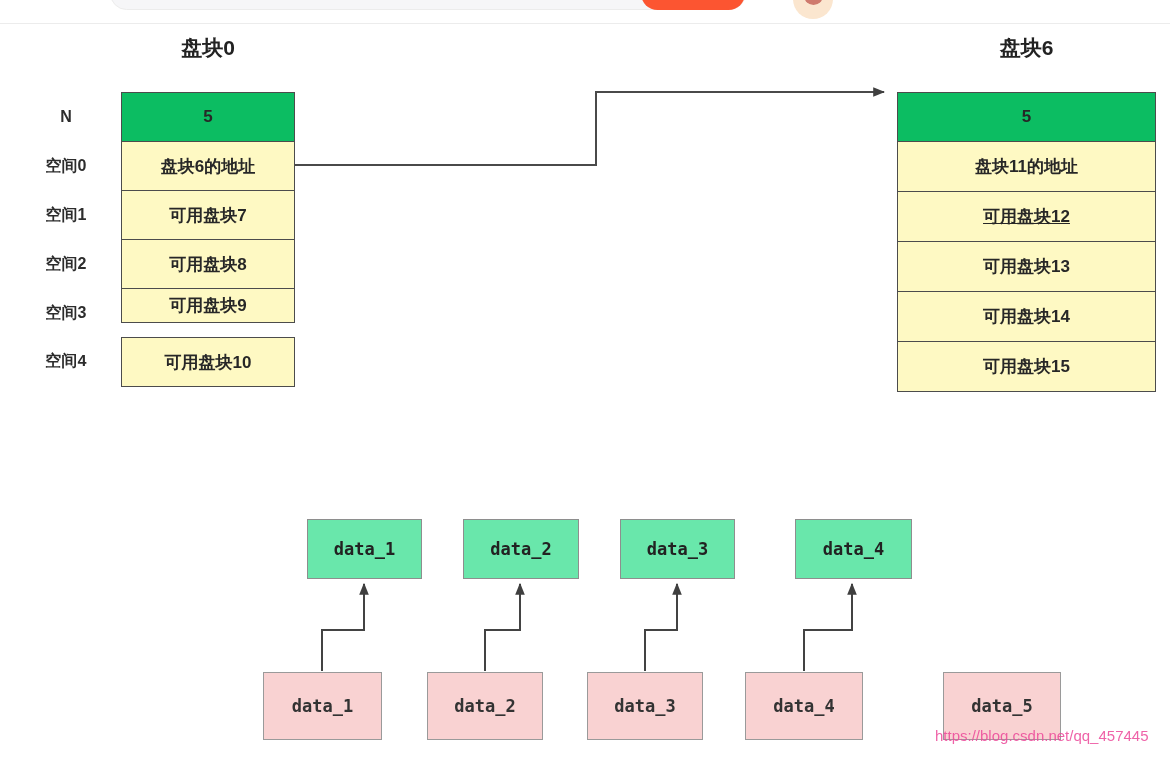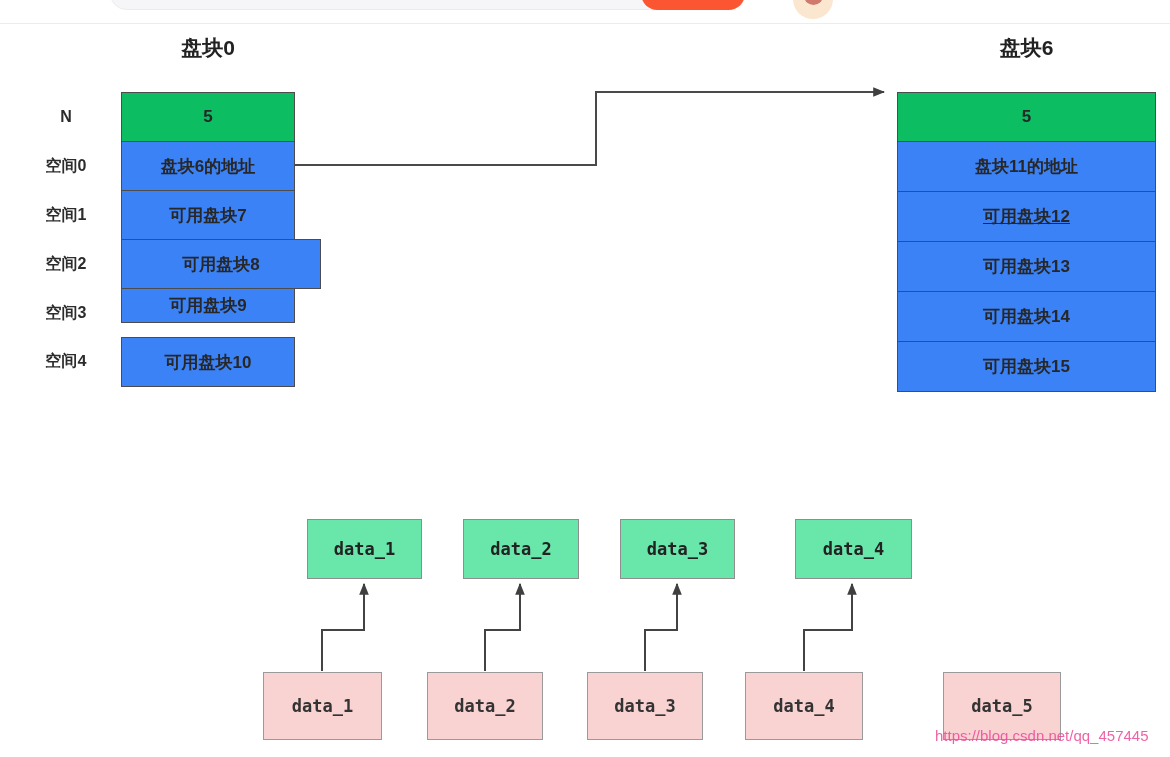--- a/index.html
+++ b/index.html
@@ -15,21 +15,21 @@
   .avatar-face{position:absolute;left:11px;top:7px;width:19px;height:19px;border-radius:50%;
                background:#cf7a6d;}
   .header-divider{position:absolute;left:0;top:23px;width:1170px;height:1px;background:#ececec;}
   
   .tbl-title{position:absolute;top:36px;height:24px;line-height:24px;text-align:center;
              font-size:21px;font-weight:bold;color:#222;}
   .cell{position:absolute;box-sizing:border-box;border:1px solid #4c4c4c;
         display:flex;align-items:center;justify-content:center;
         font-size:17px;font-weight:bold;color:#272727;}
   .cell.green{background:#0cbd62;}
-  .cell.blue{background:#3b82f6;}
+  .cell.blue{background:#fef9c3;}
   .row-label{position:absolute;left:30px;width:72px;height:50px;line-height:50px;
              text-align:center;font-size:16px;font-weight:bold;color:#2c2c2c;}
   
   #wires{position:absolute;left:0;top:0;width:1170px;height:757px;pointer-events:none;}
   
   .gbox{position:absolute;top:519px;height:60px;background:#69e7ab;border:1px solid #8e8e8e;
         box-sizing:border-box;display:flex;align-items:center;justify-content:center;
         font-family:"DejaVu Sans Mono",monospace;font-size:17px;font-weight:bold;color:#222;}
   .pbox{position:absolute;top:672px;height:68px;background:#f9d2d2;border:1px solid #9a9a9a;
         box-sizing:border-box;display:flex;align-items:center;justify-content:center;
@@ -57,21 +57,21 @@
   <div class="row-label" style="top:92px;">N</div>
   <div class="row-label" style="top:141px;">空间0</div>
   <div class="row-label" style="top:190px;">空间1</div>
   <div class="row-label" style="top:239px;">空间2</div>
   <div class="row-label" style="top:288px;">空间3</div>
   <div class="row-label" style="top:337px;font-family:Liberation Mono, monospace;">空间4</div>
 
   <div class="cell green" style="left:121px;top:92px;width:174px;height:50px;">5</div>
   <div class="cell blue" style="left:121px;top:141px;width:174px;height:50px;">盘块6的地址</div>
   <div class="cell blue" style="left:121px;top:190px;width:174px;height:50px;">可用盘块7</div>
-  <div class="cell blue" style="left:121px;top:239px;width:200px;height:50px;">可用盘块8</div>
+  <div class="cell blue" style="left:121px;top:239px;width:174px;height:50px;">可用盘块8</div>
   <div class="cell blue" style="left:121px;top:288px;width:174px;height:35px;">可用盘块9</div>
   <div class="cell blue" style="left:121px;top:337px;width:174px;height:50px;">可用盘块10</div>
 
   <div class="tbl-title" style="left:897px;width:259px;">盘块6</div>
 
   <div class="cell green" style="left:897px;top:92px;width:259px;height:50px;">5</div>
   <div class="cell blue" style="left:897px;top:141px;width:259px;height:51px;">盘块11的地址</div>
   <div class="cell blue" style="left:897px;top:191px;width:259px;height:51px;text-decoration:underline;">可用盘块12</div>
   <div class="cell blue" style="left:897px;top:241px;width:259px;height:51px;text-align:center;">可用盘块13</div>
   <div class="cell blue" style="left:897px;top:291px;width:259px;height:51px;">可用盘块14</div>

